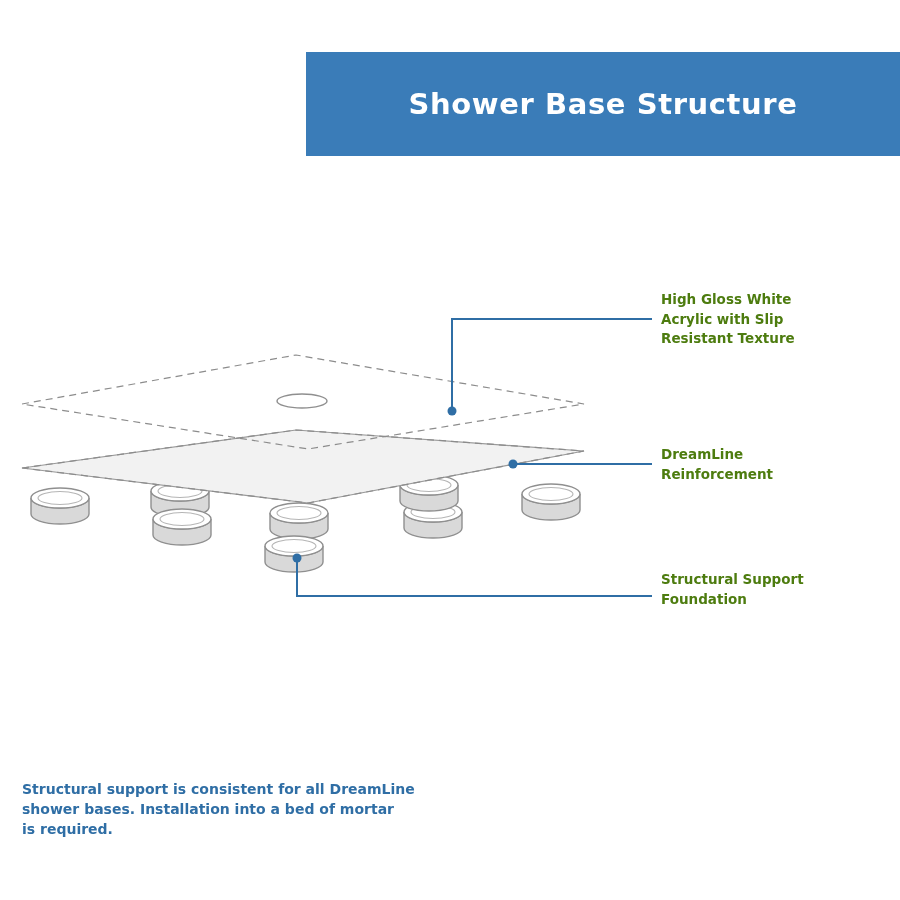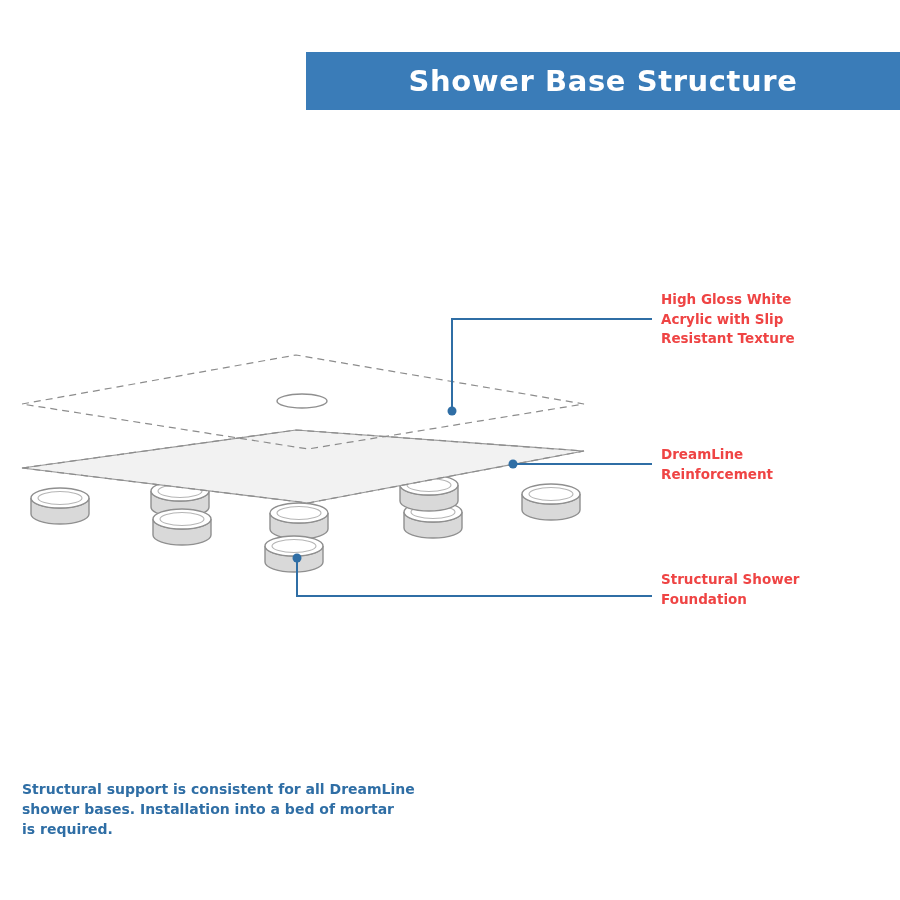--- a/index.html
+++ b/index.html
@@ -22,21 +22,21 @@
     height: 900px;
     background: #ffffff;
   }
 
   
   .title-banner {
     position: absolute;
     left: 306px;
     top: 52px;
     width: 594px;
-    height: 58px;
+    height: 104px;
     background: #3a7cb8;
     display: flex;
     align-items: center;
     justify-content: center;
   }
   .title-text {
     color: #ffffff;
     font-size: 29px;
     font-weight: bold;
     letter-spacing: 0.6px;
@@ -47,21 +47,21 @@
   
   #diagram-svg {
     position: absolute;
     left: 0;
     top: 0;
   }
 
   
   .callout-label {
     position: absolute;
-    color: #ef4444;
+    color: #4d7c0f;
     font-size: 13.5px;
     font-weight: bold;
     line-height: 1.45;
     font-family: "DejaVu Sans", sans-serif;
     white-space: pre-line;
   }
   #label-acrylic { left: 661px; top: 290px; width: 210px; }
   #label-fiberglass { left: 661px; top: 445px; width: 210px; }
   #label-support { left: 661px; top: 570px; width: 215px; }
 
@@ -166,20 +166,20 @@
     </g>
   </svg>
 
   <div class="callout-label" id="label-acrylic">High Gloss White
 Acrylic with Slip
 Resistant Texture</div>
 
   <div class="callout-label" id="label-fiberglass">DreamLine
 Reinforcement</div>
 
-  <div class="callout-label" id="label-support">Structural Shower
+  <div class="callout-label" id="label-support">Structural Support
 Foundation</div>
 
   <div class="footer-note">Structural support is consistent for all DreamLine
 shower bases. Installation into a bed of mortar
 is required.</div>
 
 </div>
 
 </body></html>

